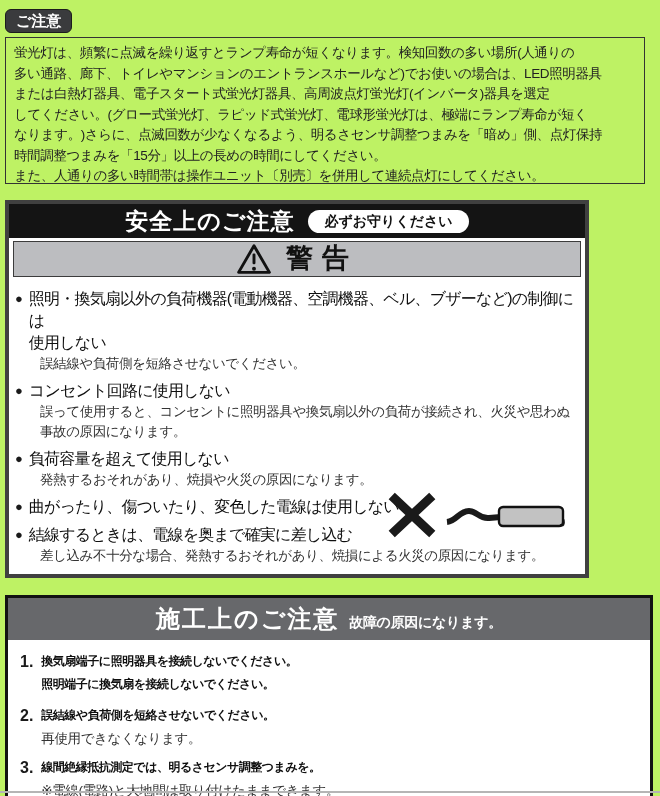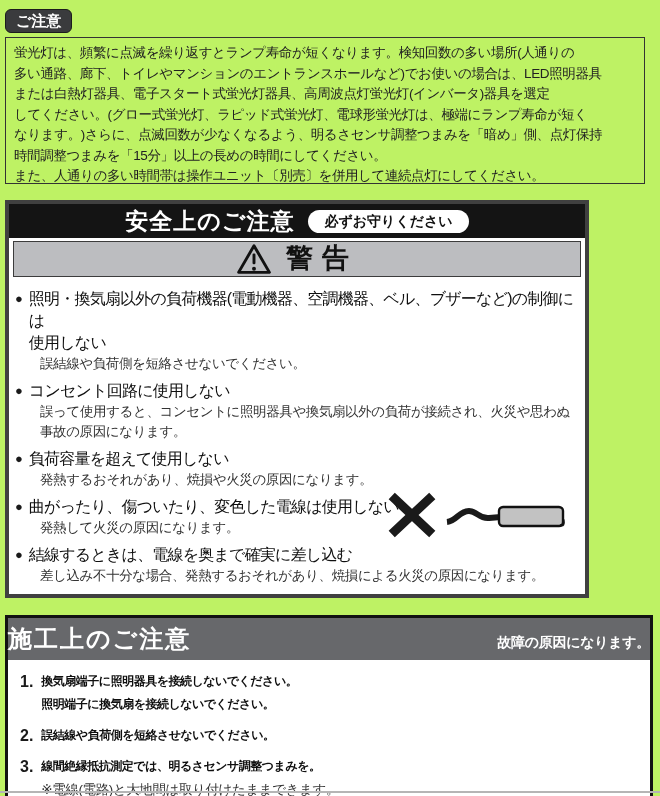--- a/index.html
+++ b/index.html
@@ -59,21 +59,21 @@
     margin-left:25px; font-size:13.5px; line-height:20px;
     letter-spacing:-0.4px; color:#333; white-space:pre-line;
   }
   .bullet-body:empty { display:none; }
   .wire-illustration { position:absolute; right:4px; top:-6px; width:190px; height:52px; }
 
   
   .construction-box { margin-top:17px; width:648px; border:3px solid #121212; background:#fff; }
   .construction-header {
     background:#67686b; height:42px;
-    display:flex; align-items:center; justify-content:space-between; gap:10px;
+    display:flex; align-items:center; justify-content:center; gap:10px;
   }
   .construction-title { color:#fff; font-size:24px; font-weight:bold; letter-spacing:2px; }
   .construction-subtitle { color:#fff; font-size:14px; font-weight:bold; position:relative; top:4px; letter-spacing:-0.3px; }
 
   .num-list { list-style:none; padding:10px 10px 8px 12px; }
   .num-item { display:flex; gap:8px; margin-bottom:8px; }
   .num-label { font-size:16px; font-weight:bold; line-height:23px; flex:0 0 auto; }
   .num-heading {
     font-size:12px; font-weight:bold; line-height:23px;
     letter-spacing:-0.5px; white-space:pre-line; color:#0f0f0f;
@@ -143,21 +143,20 @@
           <span class="bullet-heading">負荷容量を超えて使用しない</span>
         </div>
         <div class="bullet-body">発熱するおそれがあり、焼損や火災の原因になります。</div>
       </li>
 
       <li class="bullet-item">
         <div class="bullet-row">
           <span class="bullet-dot">●</span>
           <span class="bullet-heading">曲がったり、傷ついたり、変色した電線は使用しない</span>
         </div>
-        <div class="bullet-body">発熱して火災の原因になります。</div>
         <span class="wire-illustration">
           <svg viewBox="0 0 190 52" width="190" height="52" aria-hidden="true">
             <path d="M12 9 L46 41 M46 9 L12 41" stroke="#1a1a1a" stroke-width="9" stroke-linecap="square" fill="none"></path>
             <path d="M64 32 C74 31 76 21 86 21 C94 21 96 29 106 28 L118 27" fill="none" stroke="#1a1a1a" stroke-width="6"></path>
             <rect x="116" y="17" width="64" height="19" rx="4" fill="#c2c2c2" stroke="#111" stroke-width="2.4"></rect>
             <path d="M177 35 q5 2 3.5 -5.5" fill="none" stroke="#111" stroke-width="2"></path>
           </svg>
         </span>
       </li>
 
@@ -186,20 +185,21 @@
           <div class="num-heading">換気扇端子に照明器具を接続しないでください。
 照明端子に換気扇を接続しないでください。</div>
 
         </div>
       </li>
 
       <li class="num-item">
         <span class="num-label">2.</span>
         <div class="num-content">
           <div class="num-heading">誤結線や負荷側を短絡させないでください。</div>
+          <div class="num-body">再使用できなくなります。</div>
         </div>
       </li>
 
       <li class="num-item" style="margin-bottom:0;">
         <span class="num-label">3.</span>
         <div class="num-content">
           <div class="num-heading">線間絶縁抵抗測定では、明るさセンサ調整つまみを。</div>
           <div class="num-body">※電線(電路)と大地間は取り付けたままできます。</div>
         </div>
       </li>

